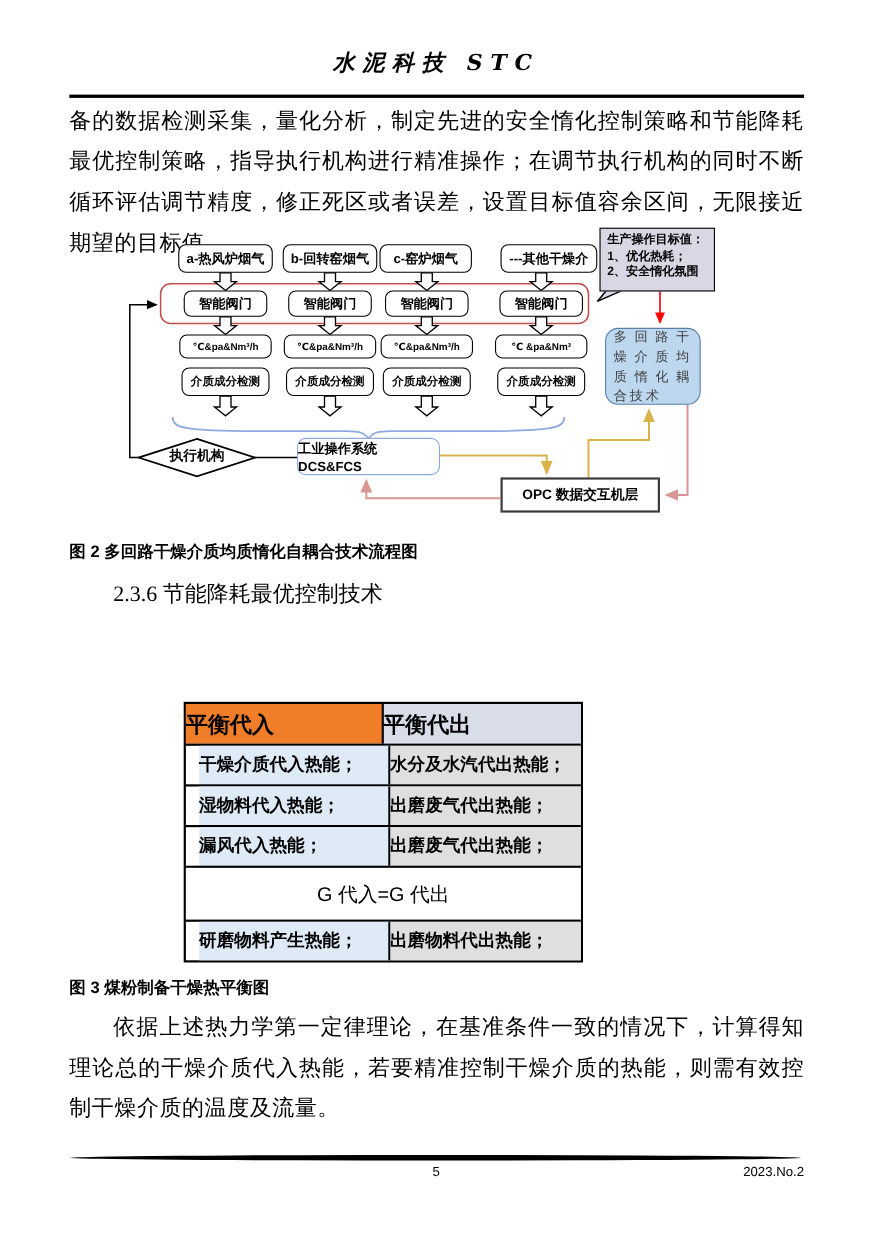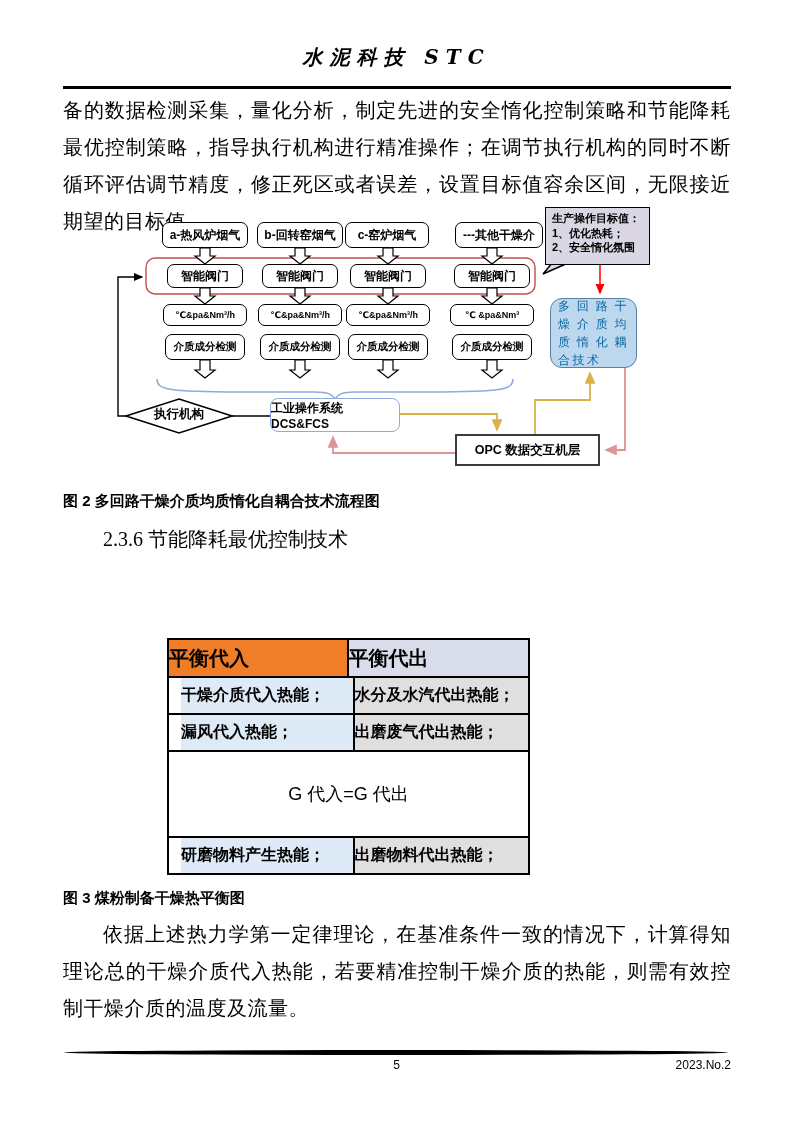--- a/index.html
+++ b/index.html
@@ -31,21 +31,21 @@
         font-family:"Liberation Sans","DejaVu Sans",sans-serif;font-weight:bold;
         display:flex;align-items:center;justify-content:center;text-align:center;}
   .r1{top:19px;height:26px;font-size:12px;}
   .r2{top:61px;height:24px;font-size:12px;}
   .r3{top:101px;height:22px;font-size:9px;}
   .r4{top:131px;height:26px;font-size:10.5px;}
   .callout{position:absolute;left:435px;top:4px;width:105px;height:58px;box-sizing:border-box;
            border:1.6px solid #000;background:#DAD6E4;font-family:"Liberation Sans","DejaVu Sans",sans-serif;
            font-weight:bold;font-size:11px;line-height:14.5px;padding:3px 6px;}
   .techbox{position:absolute;left:440px;top:95px;width:87px;height:70px;box-sizing:border-box;
-           border:1.6px solid #5B7FA6;border-radius:12px;background:#BDD7EE;color:#0369a1;
+           border:1.6px solid #5B7FA6;border-radius:12px;background:#BDD7EE;color:#404040;
            font-family:"Liberation Sans","DejaVu Sans",sans-serif;font-size:12px;letter-spacing:2.5px;
            line-height:18px;display:flex;align-items:center;justify-content:center;text-align:justify;
            padding:4px 7px;}
   .dcsbox{position:absolute;left:160px;top:195px;width:130px;height:34px;box-sizing:border-box;
           border:1.6px solid #8FAADC;border-radius:8px;background:#fff;font-family:"Liberation Sans","DejaVu Sans",sans-serif;
           font-weight:bold;font-size:12px;display:flex;align-items:center;justify-content:center;}
   .opcbox{position:absolute;left:345px;top:231px;width:145px;height:32px;box-sizing:border-box;
           border:2px solid #3b3b3b;background:#fff;font-family:"Liberation Sans","DejaVu Sans",sans-serif;
           font-weight:bold;font-size:12.5px;display:flex;align-items:center;justify-content:center;}
   .diamond-label{position:absolute;left:23px;top:203px;width:92px;text-align:center;
@@ -175,20 +175,24 @@
   <div class="abs t-wrap">
     <div class="t-row first t-head">
       <div class="t-cell l hin">平衡代入</div>
       <div class="t-cell hout">平衡代出</div>
     </div>
     <div class="t-row t-data">
       <div class="t-cell l cin">干燥介质代入热能；</div>
       <div class="t-cell cout">水分及水汽代出热能；</div>
     </div>
     <div class="t-row t-data">
+      <div class="t-cell l cin">湿物料代入热能；</div>
+      <div class="t-cell cout">出磨废气代出热能；</div>
+    </div>
+    <div class="t-row t-data">
       <div class="t-cell l cin">漏风代入热能；</div>
       <div class="t-cell cout">出磨废气代出热能；</div>
     </div>
     <div class="t-row t-foot">
       <div class="t-cell">G 代入=G 代出</div>
     </div>
     <div class="t-row t-data">
       <div class="t-cell l cin">研磨物料产生热能；</div>
       <div class="t-cell cout">出磨物料代出热能；</div>
     </div>

